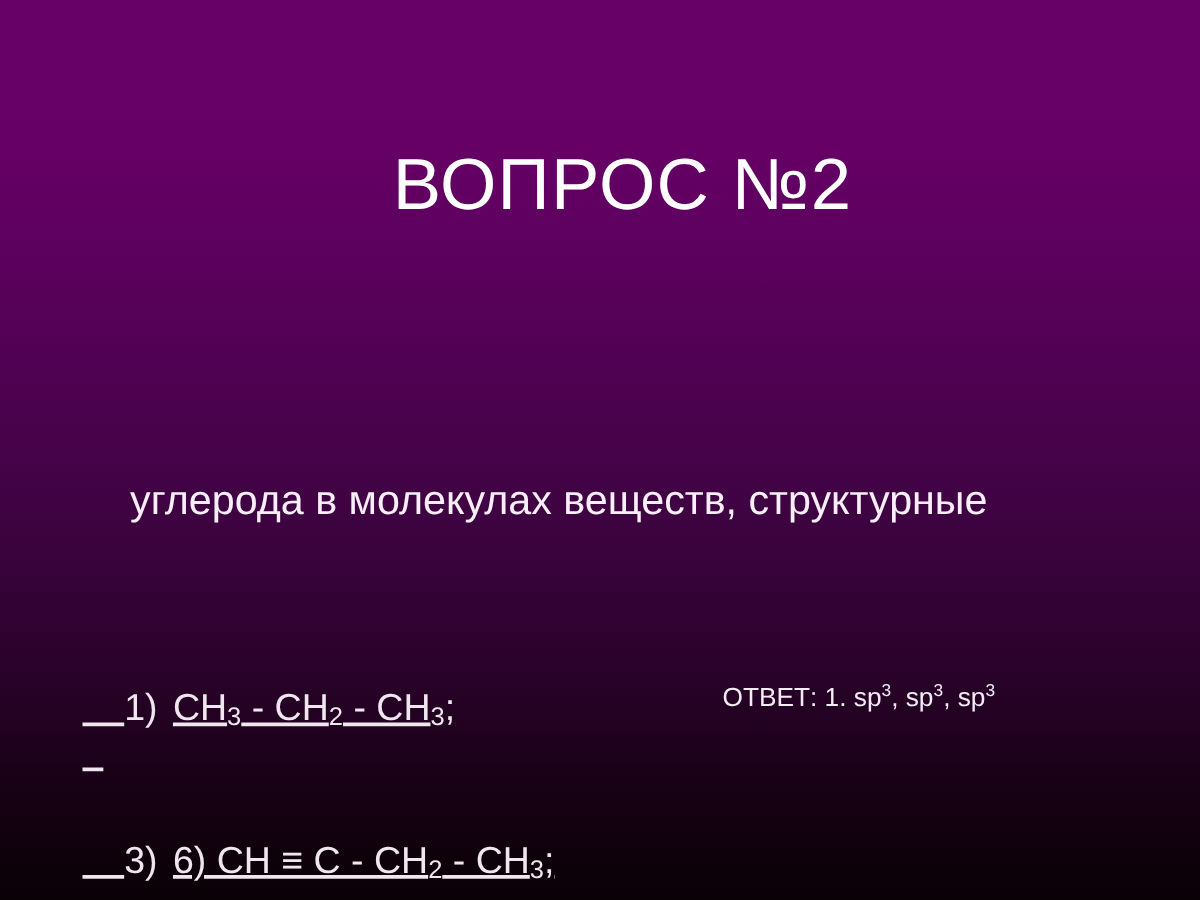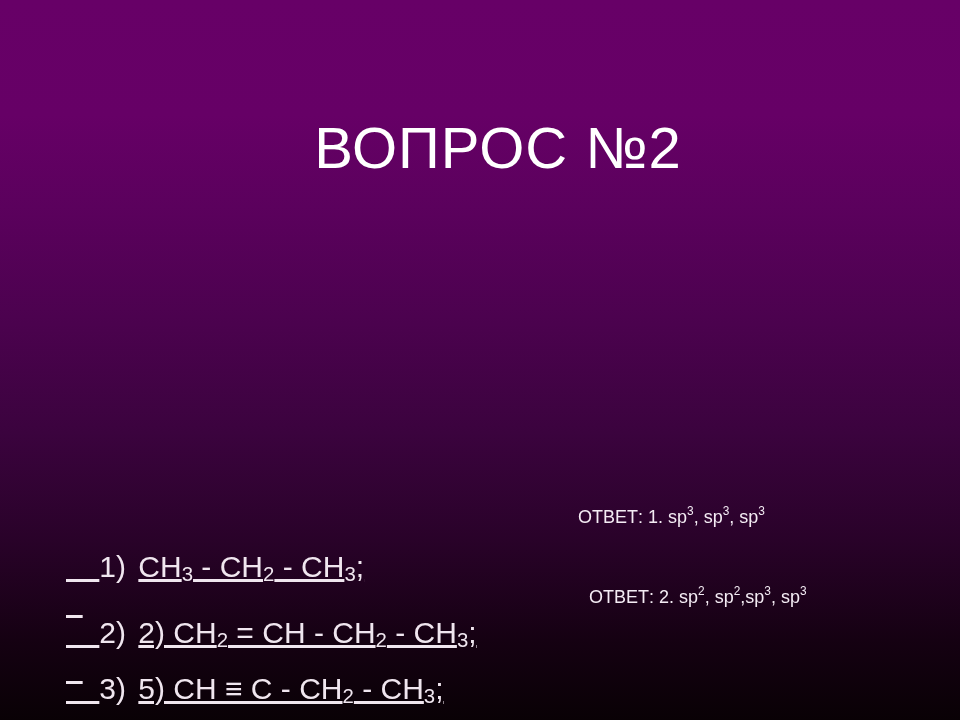--- a/index.html
+++ b/index.html
@@ -53,52 +53,50 @@
     white-space: pre;
     text-decoration: underline;
   }
   .f-num {
     display: inline-block;
     width: 39px;
   }
   .answer {
     position: absolute;
     color: #f4ecf4;
-    font-size: 18px;
+    font-size: 21px;
     white-space: pre;
+    margin-top: 40px;
   }
   .sub {
     font-size: 68%;
     vertical-align: -4px;
   }
   .sup {
     font-size: 66%;
     vertical-align: 8px;
   }
 </style>
 </head>
 <body>
 
 <div class="slide">
 
   <h1 class="slide-title">ВОПРОС №2</h1>
 
   <div class="question">
+    <div>углерода в молекулах веществ, структурные</div>
   </div>
 
   <div class="formula-row" style="top:516px">
     <span class="f-num">1)</span><span class="f-text"><span>CH</span><span class="sub">3</span><span> - CH</span><span class="sub">2</span><span> - CH</span><span class="sub">3</span><span>;</span></span>
   </div>
 
-  <div class="formula-row" style="top:582px">
-    <span class="f-num">2)</span><span class="f-text"><span>2) CH</span><span class="sub">2</span><span> = CH - CH</span><span class="sub">2</span><span> - CH</span><span class="sub">3</span><span>;</span></span>
-  </div>
 
   <div class="formula-row" style="top:638px">
-    <span class="f-num">3)</span><span class="f-text"><span>5) CH ≡ C - CH</span><span class="sub">2</span><span> - CH</span><span class="sub">3</span><span>;</span></span>
+    <span class="f-num">3)</span><span class="f-text"><span>6) CH ≡ C - CH</span><span class="sub">2</span><span> - CH</span><span class="sub">3</span><span>;</span></span>
   </div>
 
   <div class="answer" style="top:504px; left:578px"><span>ОТВЕТ: 1. sp</span><span class="sup">3</span><span>, sp</span><span class="sup">3</span><span>, sp</span><span class="sup">3</span></div>
 
-  <div class="answer" style="top:584px; left:589px"><span>ОТВЕТ: 2. sp</span><span class="sup">2</span><span>, sp</span><span class="sup">2</span><span>,sp</span><span class="sup">3</span><span>, sp</span><span class="sup">3</span></div>
 
 
 </div>
 
 </body></html>

